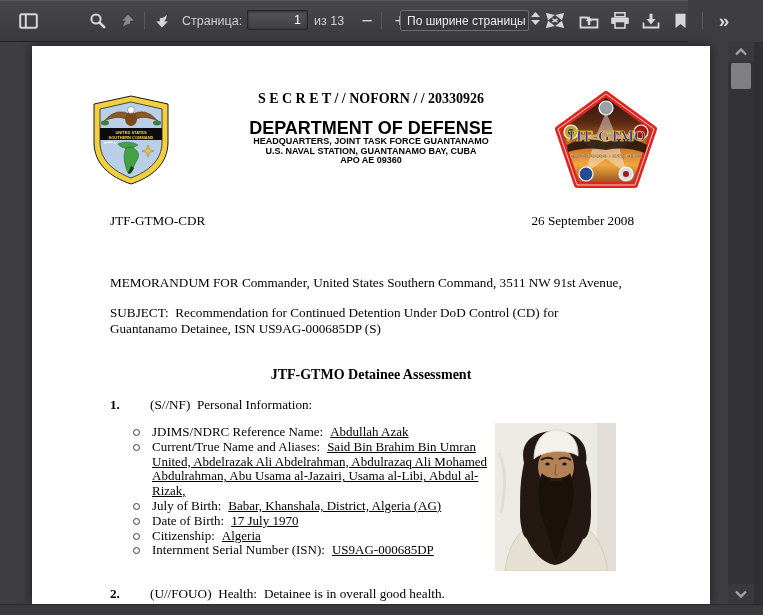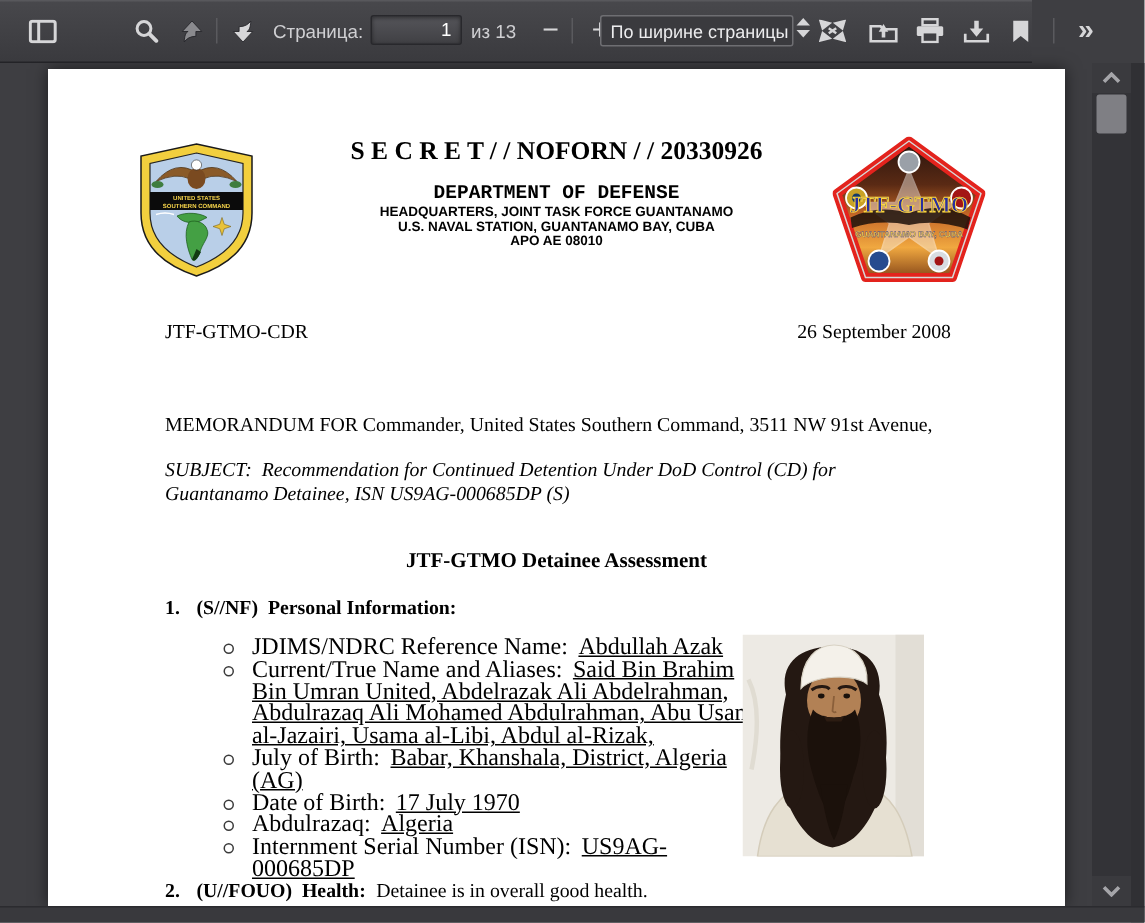--- a/index.html
+++ b/index.html
@@ -49,38 +49,38 @@
   .win-right{position:absolute;left:754px;top:0;width:9px;height:573px;background:#303034;}
   .win-bottom{position:absolute;left:0;top:562px;width:763px;height:11px;background:#39393d;border-top:1px solid #2b2b2f;}
   
   .page{
     position:absolute;left:32px;top:4px;width:678px;height:558px;background:#ffffff;
     box-shadow:0 0 10px rgba(0,0,0,.55);overflow:hidden;
     font-family:"Liberation Serif",serif;color:#000;
   }
   .abs{position:absolute;}
   .ctr{left:0;width:678px;text-align:center;}
-  .classification{top:45px;font-weight:bold;font-size:17px;}
+  .classification{top:45px;font-weight:bold;font-size:14px;}
   .letterhead{top:74px;}
-  .letterhead .lh1{font-weight:bold;font-family:Liberation Mono, monospace;font-size:13px;line-height:17px;margin:0;}
+  .letterhead .lh1{font-weight:bold;font-family:Liberation Sans, sans-serif;font-size:18px;line-height:17px;margin:0;}
   .letterhead .lhs{font-weight:bold;font-family:"Liberation Sans",sans-serif;font-size:9px;line-height:9.5px;margin:0;}
   .office-row{top:167px;left:78px;width:524px;font-size:13.2px;}
   .office-row .date{float:right;}
   .bodyblock{left:78px;width:530px;font-size:13.2px;line-height:16px;}
   .memo{top:229px;}
-  .subject{top:259px;font-style:italic;}
+  .subject{top:259px;}
   .pre{white-space:pre;}
   .heading{top:321px;font-weight:bold;font-size:14px;}
   .secline{left:78px;font-size:13.2px;}
   .sec1{top:351px;}
   .sec2{top:540px;}
   .secnum{display:inline-block;width:21px;font-weight:bold;}
-  .seclabel{font-weight:bold;white-space:pre;}
+  .seclabel{font-weight:normal;white-space:pre;margin-left:19px;}
   .sectext{margin-left:7px;text-align:center;}
-  .list{top:379px;left:120px;width:342px;font-size:16px;line-height:14.8px;margin-left:16px;}
+  .list{top:379px;left:120px;width:342px;font-size:13px;line-height:14.8px;}
   .li{position:relative;}
   .bullet{position:absolute;left:-19px;top:4px;width:5px;height:5px;border:1px solid #3a3a3a;border-radius:50%;}
   .fv{text-decoration:underline;margin-left:7px;}
   .photo{left:463px;top:377px;}
   .emblem-left{left:58px;top:48px;}
   .emblem-right{left:523px;top:45px;}
 </style>
 </head>
 <body>
 
@@ -234,21 +234,21 @@
       <text x="51" y="50" text-anchor="middle" font-family="Liberation Serif, serif" font-size="15" font-weight="bold" fill="#2a2ea0" stroke="#ffd93b" stroke-width="0.6">JTF-GTMO</text>
       <text x="51" y="67" text-anchor="middle" font-family="Liberation Sans, sans-serif" font-size="5.6" font-weight="bold" fill="#ffd93b" stroke="#2a2ea0" stroke-width="0.2">GUANTANAMO BAY, CUBA</text>
     </svg>
 
     <div class="abs ctr classification">S E C R E T / / NOFORN / / 20330926</div>
 
     <div class="abs ctr letterhead">
       <p class="lh1">DEPARTMENT OF DEFENSE</p>
       <p class="lhs">HEADQUARTERS, JOINT TASK FORCE GUANTANAMO</p>
       <p class="lhs">U.S. NAVAL STATION, GUANTANAMO BAY, CUBA</p>
-      <p class="lhs">APO AE 08010</p>
+      <p class="lhs">APO AE 09360</p>
     </div>
 
     <div class="abs office-row">
       <span class="date">26 September 2008</span>
       <span>JTF-GTMO-CDR</span>
     </div>
 
     <div class="abs bodyblock memo">
       <div>MEMORANDUM FOR Commander, United States Southern Command, 3511 NW 91st Avenue,</div>
     </div>
@@ -260,21 +260,21 @@
 
     <div class="abs ctr heading">JTF-GTMO Detainee Assessment</div>
 
     <div class="abs secline sec1"><span class="secnum">1.</span><span class="seclabel">(S//NF)  Personal Information:</span></div>
 
     <div class="abs list">
       <div class="li"><span class="bullet"></span><span>JDIMS/NDRC Reference Name:</span><span class="fv">Abdullah Azak</span></div>
       <div class="li"><span class="bullet"></span><span>Current/True Name and Aliases:</span><span class="fv">Said Bin Brahim Bin Umran United, Abdelrazak Ali Abdelrahman, Abdulrazaq Ali Mohamed Abdulrahman, Abu Usama al-Jazairi, Usama al-Libi, Abdul al-Rizak,</span></div>
       <div class="li"><span class="bullet"></span><span>July of Birth:</span><span class="fv">Babar, Khanshala, District, Algeria (AG)</span></div>
       <div class="li"><span class="bullet"></span><span>Date of Birth:</span><span class="fv">17 July 1970</span></div>
-      <div class="li"><span class="bullet"></span><span>Abdulrazaq:</span><span class="fv">Algeria</span></div>
+      <div class="li"><span class="bullet"></span><span>Citizenship:</span><span class="fv">Algeria</span></div>
       <div class="li"><span class="bullet"></span><span>Internment Serial Number (ISN):</span><span class="fv">US9AG-000685DP</span></div>
     </div>
 
     <div class="abs secline sec2"><span class="secnum">2.</span><span class="seclabel">(U//FOUO)  Health:</span><span class="sectext">Detainee is in overall good health.</span></div>
 
     <svg class="abs photo" width="121" height="148" viewBox="0 0 121 148">
       <rect x="0" y="0" width="121" height="148" fill="#edeae4"></rect>
       <rect x="102" y="0" width="19" height="148" fill="#e2ded6"></rect>
       <path d="M4 30 Q14 50 6 90" stroke="#e0dcd2" stroke-width="3" fill="none"></path>
       <path d="M10 148 C14 118 26 106 40 100 L82 100 C98 106 108 120 113 148 Z" fill="#e6e0d2" stroke="#d4ccba" stroke-width="1"></path>

